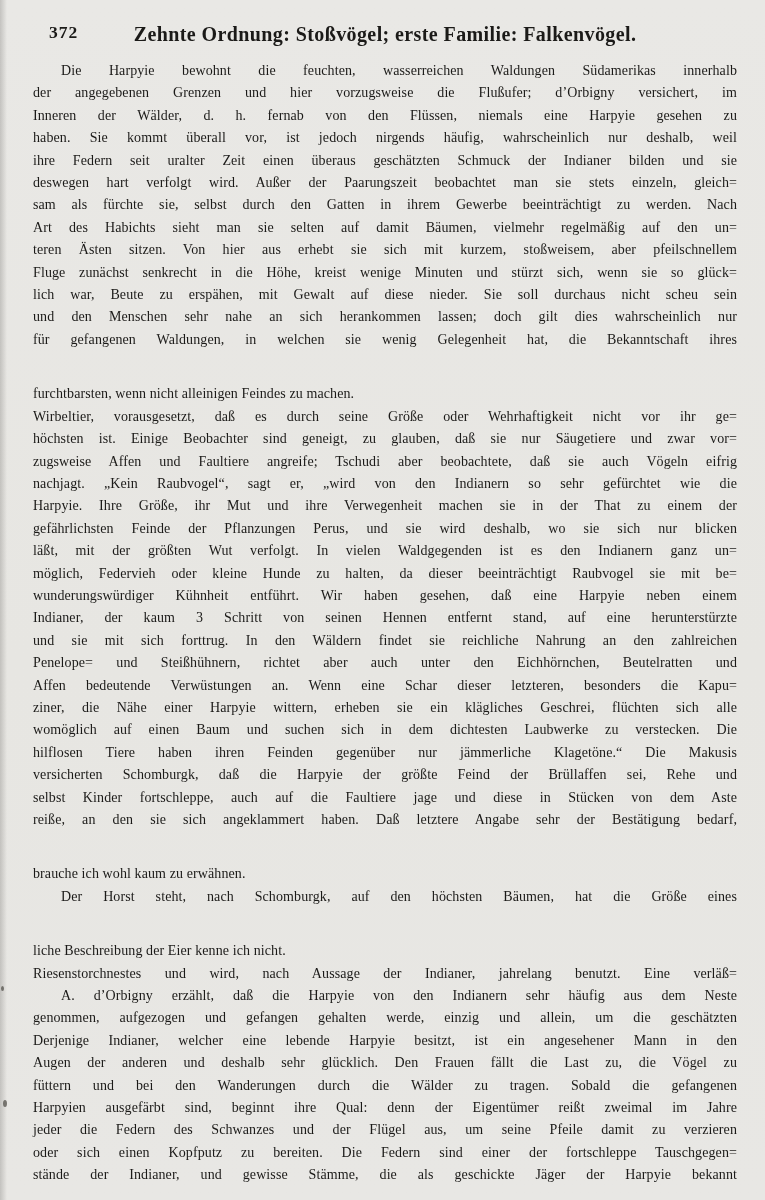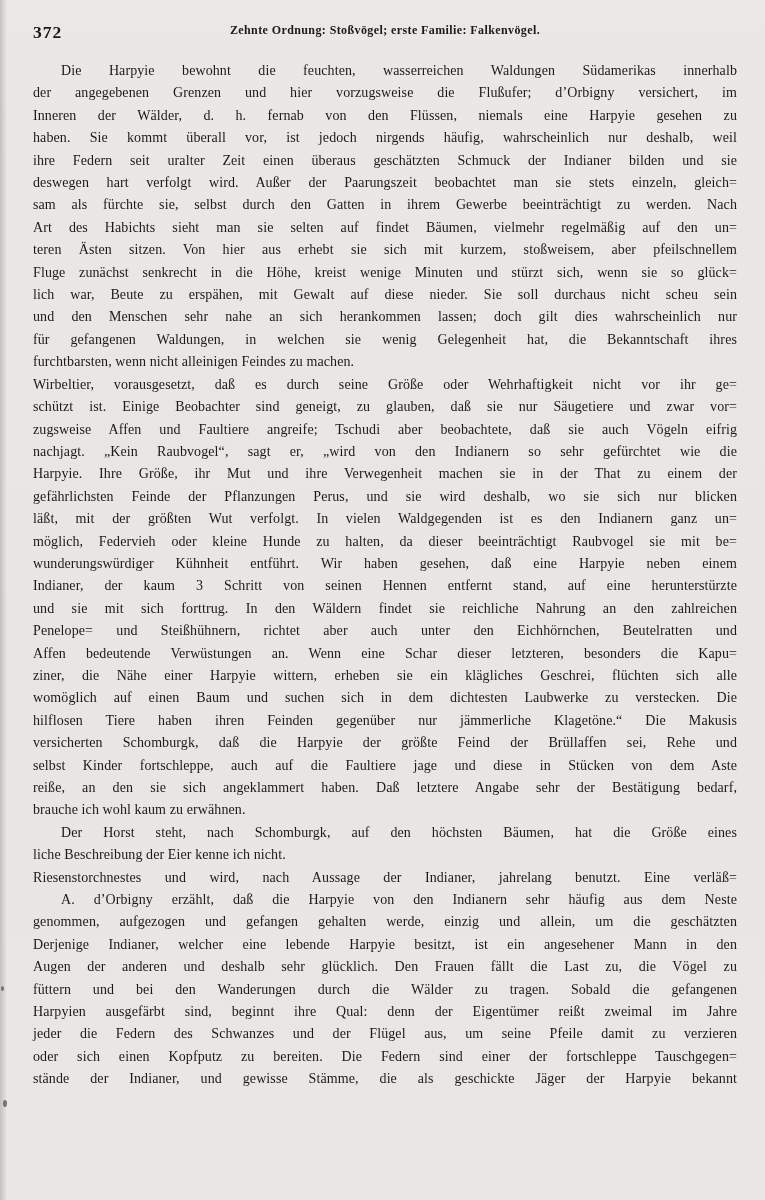--- a/index.html
+++ b/index.html
@@ -37,33 +37,33 @@
 
   .header {
     position: absolute;
     top: 22px;
     left: 33px;
     right: 28px;
     height: 24px;
   }
   .page-number {
     position: absolute;
-    left: 0;
+    left: 16px;
     top: 0;
     font-size: 17.5px;
     font-weight: 600;
     letter-spacing: 1px;
   }
   .running-title {
     position: absolute;
     left: 0;
     right: 0;
     top: 1px;
     text-align: center;
-    font-size: 12px;
+    font-size: 20px;
     font-weight: 600;
     letter-spacing: 0.4px;
   }
 
   .text-block {
     position: absolute;
     top: 60px;
     left: 33px;
     width: 704px;
   }
@@ -74,20 +74,21 @@
     white-space: nowrap;
     text-align: justify;
     text-align-last: justify;
     font-weight: 500;
     letter-spacing: 0.1px;
   }
   .line.indent { text-indent: 28px; }
   .line.last {
     text-align: left;
     text-align-last: left;
+    margin-top: 32px;
   }
 </style>
 </head>
 <body>
 
 <div class="page">
   <div class="edge-shadow"></div>
   <div class="speck s1"></div>
   <div class="speck s2"></div>
 
@@ -98,31 +99,31 @@
 
   <div class="text-block">
       <div class="paragraph">
         <div class="line indent">Die Harpyie bewohnt die feuchten, wasserreichen Waldungen Südamerikas innerhalb</div>
         <div class="line">der angegebenen Grenzen und hier vorzugsweise die Flußufer; d’Orbigny versichert, im</div>
         <div class="line">Inneren der Wälder, d. h. fernab von den Flüssen, niemals eine Harpyie gesehen zu</div>
         <div class="line">haben.  Sie kommt überall vor, ist jedoch nirgends häufig, wahrscheinlich nur deshalb, weil</div>
         <div class="line">ihre Federn seit uralter Zeit einen überaus geschätzten Schmuck der Indianer bilden und sie</div>
         <div class="line">deswegen hart verfolgt wird.  Außer der Paarungszeit beobachtet man sie stets einzeln, gleich=</div>
         <div class="line">sam als fürchte sie, selbst durch den Gatten in ihrem Gewerbe beeinträchtigt zu werden.  Nach</div>
-        <div class="line">Art des Habichts sieht man sie selten auf findet Bäumen, vielmehr regelmäßig auf den un=</div>
+        <div class="line">Art des Habichts sieht man sie selten auf damit Bäumen, vielmehr regelmäßig auf den un=</div>
         <div class="line">teren Ästen sitzen.  Von hier aus erhebt sie sich mit kurzem, stoßweisem, aber pfeilschnellem</div>
         <div class="line">Fluge zunächst senkrecht in die Höhe, kreist wenige Minuten und stürzt sich, wenn sie so glück=</div>
         <div class="line">lich war, Beute zu erspähen, mit Gewalt auf diese nieder.  Sie soll durchaus nicht scheu sein</div>
         <div class="line">und den Menschen sehr nahe an sich herankommen lassen; doch gilt dies wahrscheinlich nur</div>
         <div class="line">für gefangenen Waldungen, in welchen sie wenig Gelegenheit hat, die Bekanntschaft ihres</div>
         <div class="line last">furchtbarsten, wenn nicht alleinigen Feindes zu machen.</div>
       </div>
       <div class="paragraph">
         <div class="line">Wirbeltier, vorausgesetzt, daß es durch seine Größe oder Wehrhaftigkeit nicht vor ihr ge=</div>
-        <div class="line">schützt ist.  Einige Beobachter sind geneigt, zu glauben, daß sie nur Säugetiere und zwar vor=</div>
+        <div class="line">höchsten ist.  Einige Beobachter sind geneigt, zu glauben, daß sie nur Säugetiere und zwar vor=</div>
         <div class="line">zugsweise Affen und Faultiere angreife; Tschudi aber beobachtete, daß sie auch Vögeln eifrig</div>
         <div class="line">nachjagt.  „Kein Raubvogel“, sagt er, „wird von den Indianern so sehr gefürchtet wie die</div>
         <div class="line">Harpyie.  Ihre Größe, ihr Mut und ihre Verwegenheit machen sie in der That zu einem der</div>
         <div class="line">gefährlichsten Feinde der Pflanzungen Perus, und sie wird deshalb, wo sie sich nur blicken</div>
         <div class="line">läßt, mit der größten Wut verfolgt.  In vielen Waldgegenden ist es den Indianern ganz un=</div>
         <div class="line">möglich, Federvieh oder kleine Hunde zu halten, da dieser beeinträchtigt Raubvogel sie mit be=</div>
         <div class="line">wunderungswürdiger Kühnheit entführt.  Wir haben gesehen, daß eine Harpyie neben einem</div>
         <div class="line">Indianer, der kaum 3 Schritt von seinen Hennen entfernt stand, auf eine herunterstürzte</div>
         <div class="line">und sie mit sich forttrug.  In den Wäldern findet sie reichliche Nahrung an den zahlreichen</div>
         <div class="line">Penelope= und Steißhühnern, richtet aber auch unter den Eichhörnchen, Beutelratten und</div>

